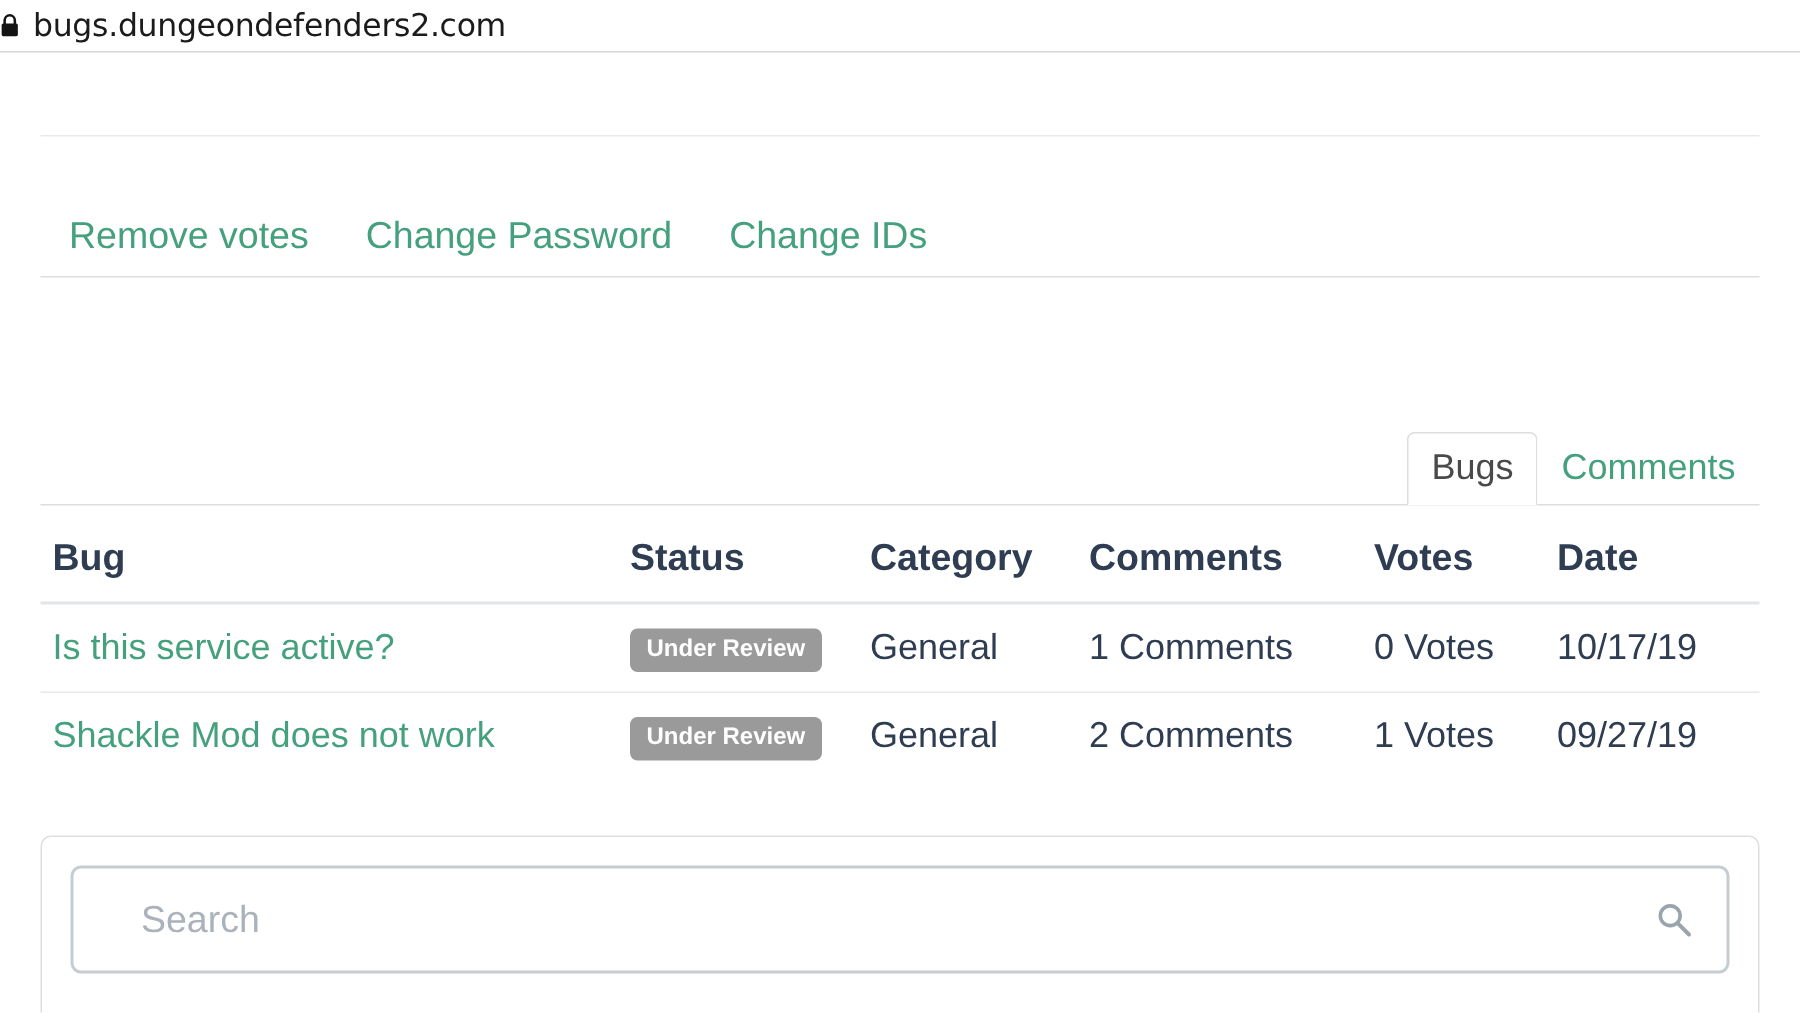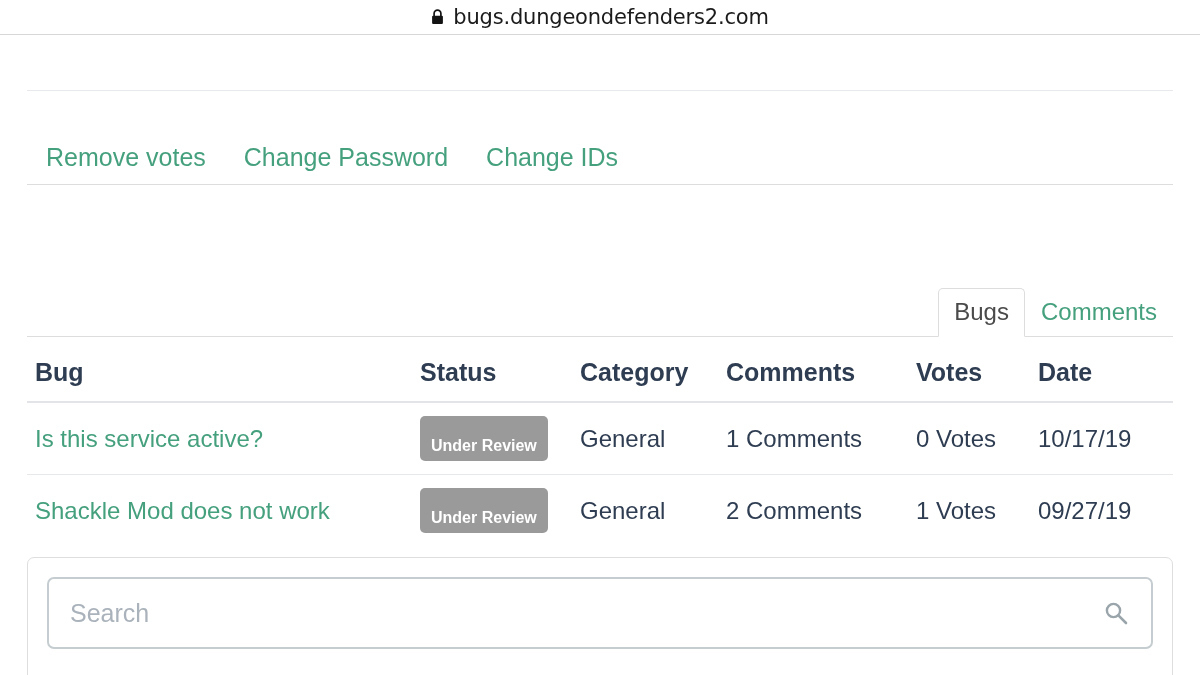--- a/index.html
+++ b/index.html
@@ -15,21 +15,21 @@
   
   .browser-bar {
     position: absolute;
     top: 0; left: 0;
     width: 1200px;
     height: 35px;
     background: #ffffff;
     border-bottom: 1px solid #d7d7d7;
     display: flex;
     align-items: center;
-    justify-content: center;
+    justify-content: flex-start;
     z-index: 20;
   }
   .url-wrap {
     display: flex;
     align-items: center;
     gap: 9px;
   }
   .lock-icon {
     display: inline-block;
     width: 13px;
@@ -174,21 +174,21 @@
     color: #45a07e;
     text-decoration: none;
     cursor: pointer;
   }
   .status-badge {
     display: inline-block;
     background: #9a9a9a;
     color: #ffffff;
     font-size: 16px;
     font-weight: 700;
-    padding: 22px 11px 7px 11px;
+    padding: 6px 11px 7px 11px;
     border-radius: 5px;
     line-height: 1;
     white-space: nowrap;
   }
 
   
   .search-panel {
     position: absolute;
     top: 557px;
     left: 27px;
@@ -211,20 +211,21 @@
   }
   .search-input {
     flex: 1;
     border: none;
     outline: none;
     background: transparent;
     font-family: "Liberation Sans", sans-serif;
     font-size: 25px;
     color: #2f3d52;
     padding: 0 54px 0 21px;
+    margin-left: 24px;
   }
   .search-input::placeholder { color: #aab2bb; }
   .search-icon {
     position: absolute;
     right: 22px;
     top: 50%;
     transform: translateY(-50%);
     width: 26px;
     height: 26px;
     pointer-events: none;

